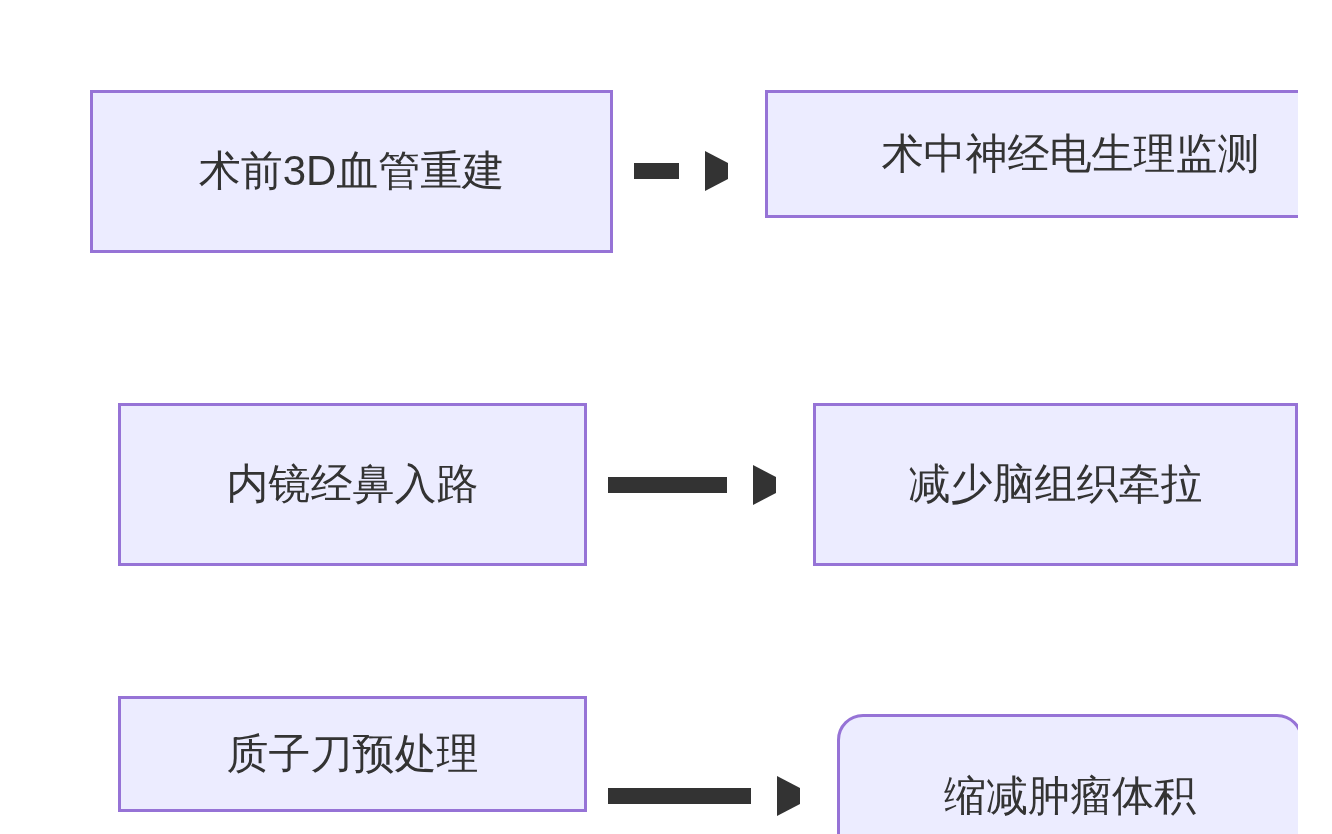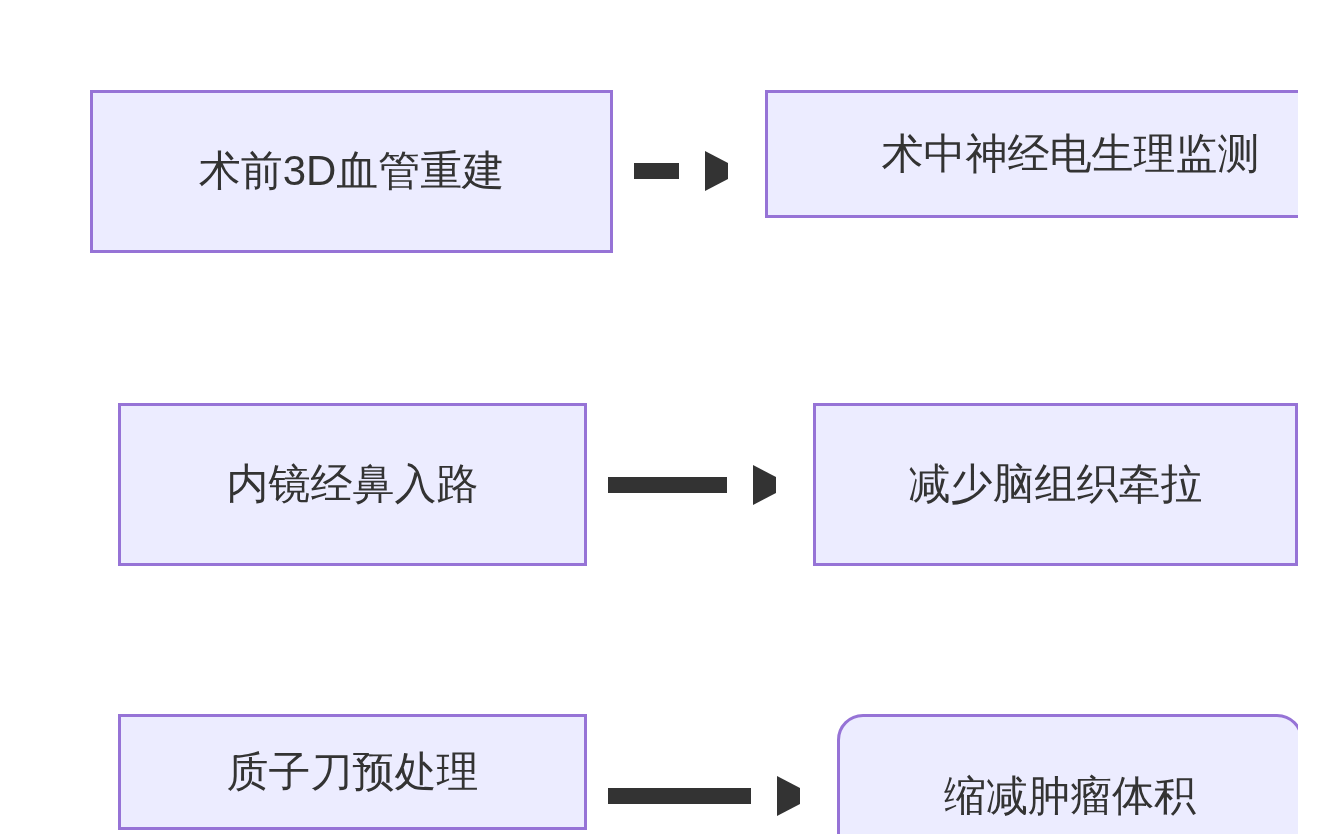--- a/index.html
+++ b/index.html
@@ -25,21 +25,21 @@
     font-size: 42px;
     line-height: 1.2;
     white-space: nowrap;
   }
 
   
   .node-a { left: 22px;  top: 22px;  width: 523px; height: 163px; }
   .node-b { left: 697px; top: 22px;  width: 611px; height: 128px; }
   .node-c { left: 50px;  top: 335px; width: 469px; height: 163px; }
   .node-d { left: 745px; top: 335px; width: 485px; height: 163px; }
-  .node-e { left: 50px;  top: 646px; width: 469px; height: 116px; text-align: right; }
+  .node-e { left: 50px;  top: 628px; width: 469px; height: 116px; text-align: right; }
   .node-f { left: 769px; top: 646px; width: 466px; height: 164px; border-radius: 26px; }
 
   .arrow {
     position: absolute;
     height: 24px;
     display: flex;
     align-items: center;
   }
   .arrow .shaft {
     flex: 1;

